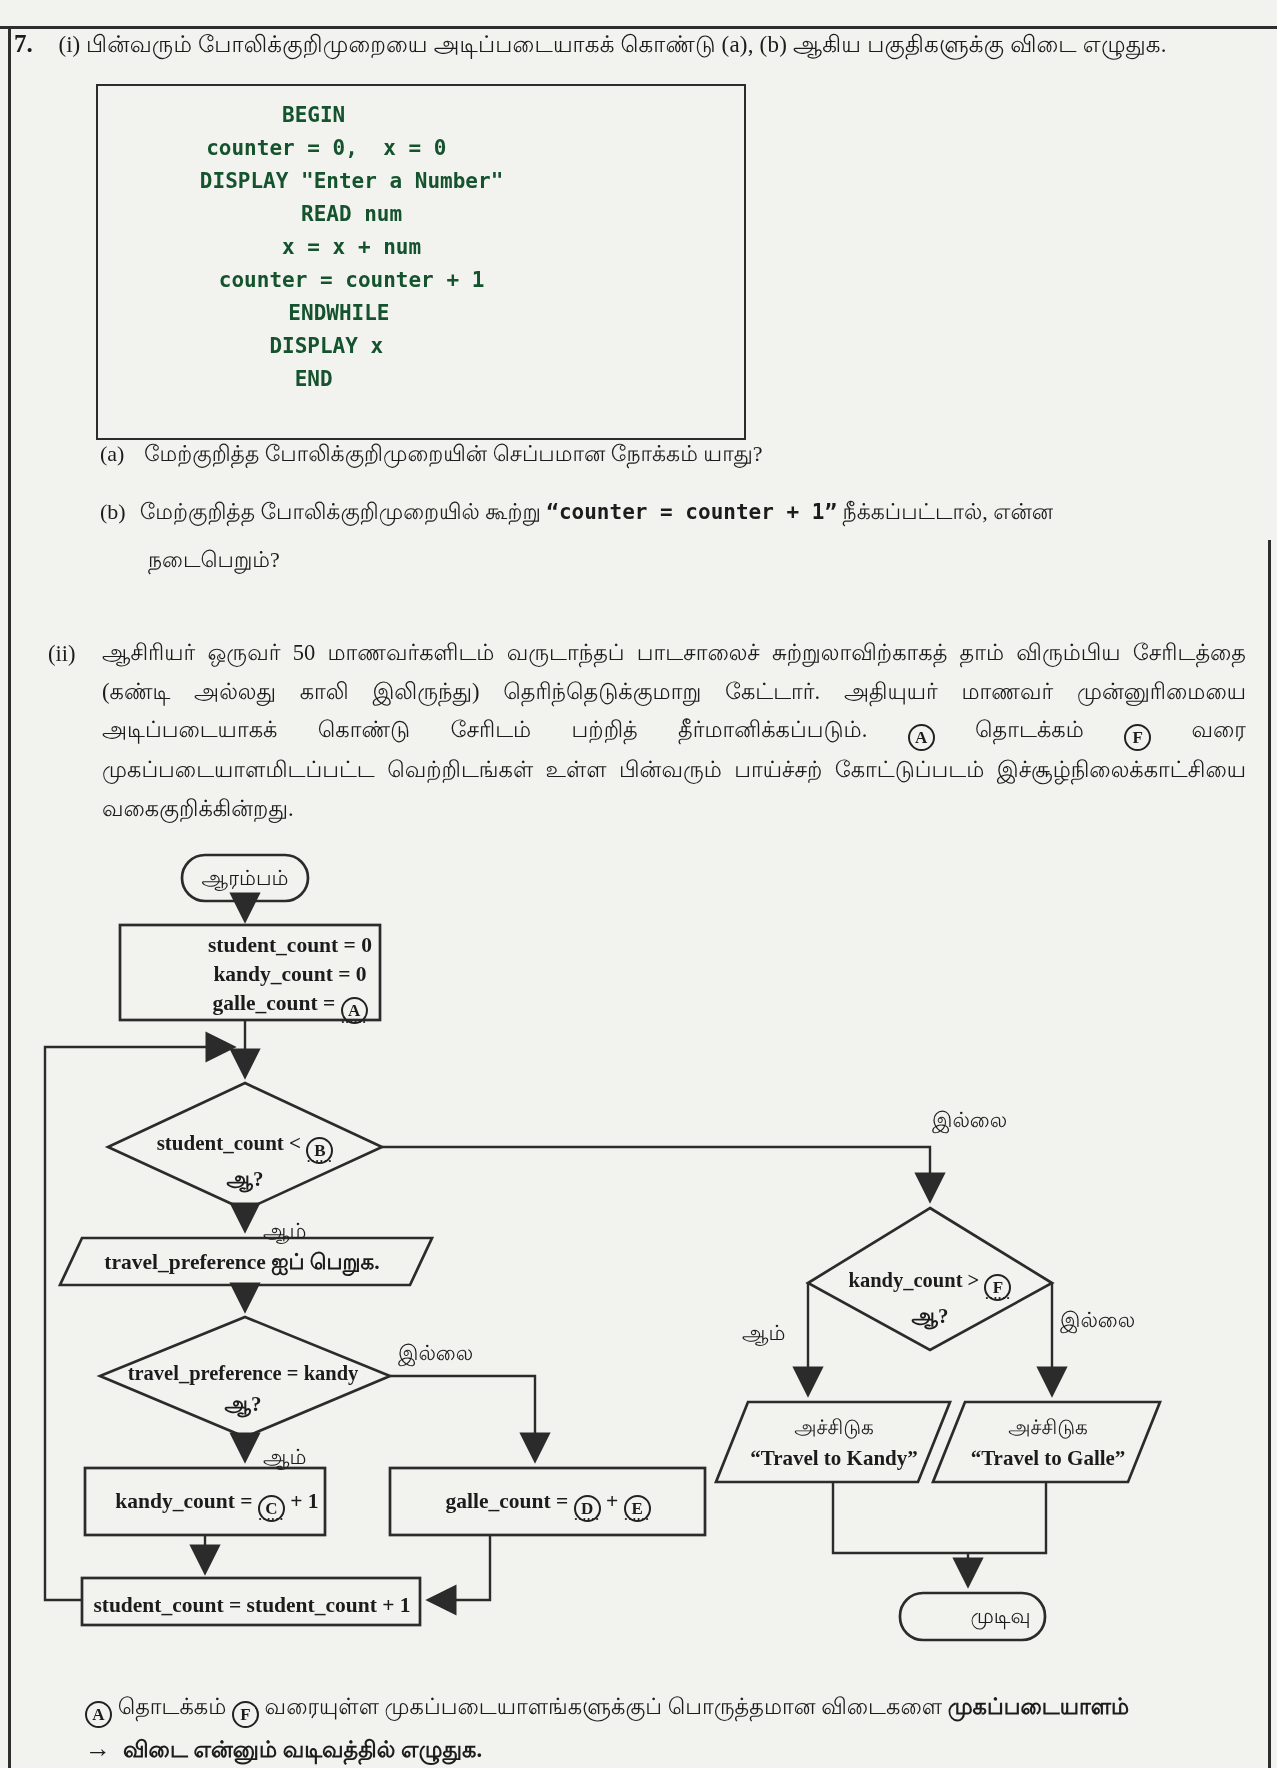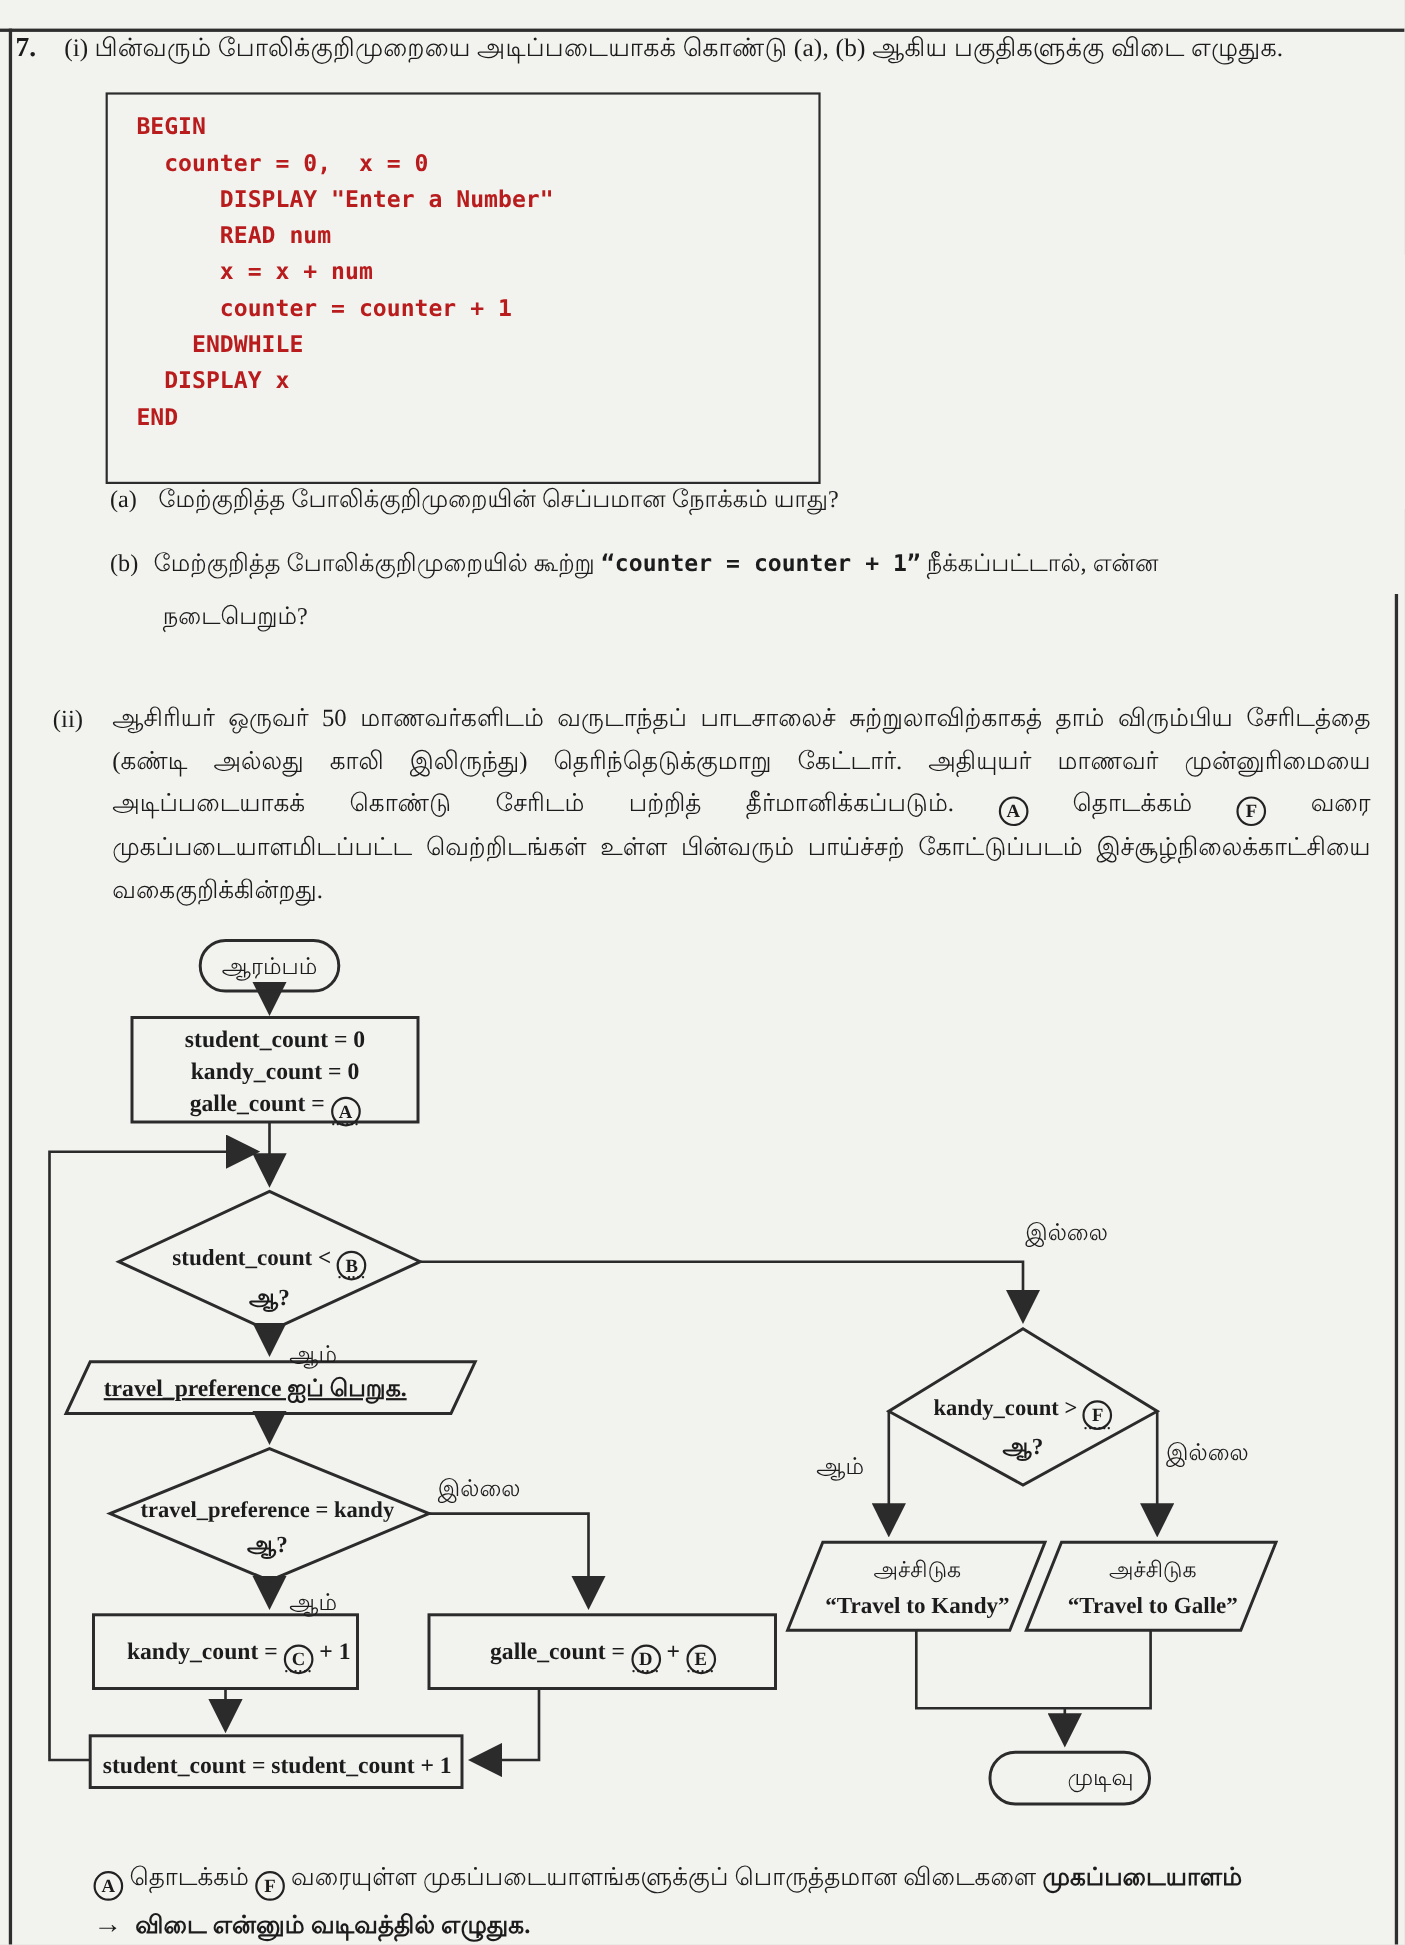--- a/index.html
+++ b/index.html
@@ -9,21 +9,21 @@
     font-family:"Liberation Serif","DejaVu Serif",serif;
   }
   .edge { position:absolute; background:#2e2e2e; }
   .q-header { position:absolute; top:30px; left:14px; right:14px; font-size:23px; white-space:nowrap; }
   .q-num { font-weight:700; font-size:25px; }
   .q-part { margin-left:20px; }
   .q-text { letter-spacing:0.2px; }
 
   .codebox { position:absolute; top:84px; left:96px; width:646px; height:352px; border:2.5px solid #2c2c2c; }
   .code { position:absolute; top:13px; left:26px; font-family:"DejaVu Sans Mono","Liberation Mono",monospace;
-          font-weight:700; font-size:21px; line-height:33px; color:#b91c1c; }
+          font-weight:700; font-size:21px; line-height:33px; color:#14532d;text-align:center; }
   .code div { white-space:pre; }
 
   .qa { position:absolute; left:100px; font-size:22px; }
   #qa-a { top:441px; }
   #qa-b { top:488px; width:1160px; line-height:47px; padding-left:48px; text-indent:-48px; }
   .qa-label { margin-right:14px; }
   .mono { font-family:"DejaVu Sans Mono","Liberation Mono",monospace; font-weight:700; font-size:21px; }
 
   .part2 { position:absolute; top:634px; left:48px; width:1198px; font-size:22.5px; line-height:38.5px; }
   .part2 .lbl { position:absolute; left:0; top:1px; }
@@ -131,35 +131,35 @@
         <rect x="82" y="743" width="338" height="47"></rect>
         <polygon points="930,373 1052,448 930,515 808,448"></polygon>
         <polygon points="748,567 950,567 918,647 716,647"></polygon>
         <polygon points="965,567 1160,567 1128,647 933,647"></polygon>
         <rect x="900" y="758" width="145" height="47" rx="23"></rect>
       </g>
     </svg>
 
     <div class="fl" style="left:182px;top:28px;width:126px;">ஆரம்பம்</div>
 
-    <div class="fl sem" style="left:122px;top:96px;width:256px;font-size:21.5px;line-height:29px;">
+    <div class="fl sem" style="left:122px;top:96px;width:256px;font-size:21.5px;line-height:29px;padding-left:40px;">
       <span>student_count = 0</span><br>
       <span>kandy_count = 0</span><br>
       <span>galle_count = </span><span class="blank"><span class="circ">A</span><span class="dots">......</span></span>
     </div>
 
     <div class="fl sem" style="left:110px;top:293px;width:270px;line-height:31px;">
       <span>student_count &lt; </span><span class="blank"><span class="circ">B</span><span class="dots">......</span></span><br>
       <span>ஆ?</span>
     </div>
 
     <div class="fl" style="left:263px;top:381px;">ஆம்</div>
     <div class="fl" style="left:932px;top:270px;">இல்லை</div>
 
-    <div class="fl sem" style="left:52px;top:412px;width:360px;font-size:21.5px;text-decoration:underline;">travel_preference ஐப் பெறுக.</div>
+    <div class="fl sem" style="left:62px;top:412px;width:360px;font-size:21.5px;">travel_preference ஐப் பெறுக.</div>
 
     <div class="fl sem" style="left:98px;top:523px;width:290px;line-height:31px;font-size:20.5px;">
       <span>travel_preference = kandy</span><br>
       <span style="font-size:21px;">ஆ?</span>
     </div>
 
     <div class="fl" style="left:398px;top:503px;">இல்லை</div>
     <div class="fl" style="left:263px;top:607px;">ஆம்</div>
 
     <div class="fl sem" style="left:87px;top:651px;width:260px;font-size:21.5px;">

